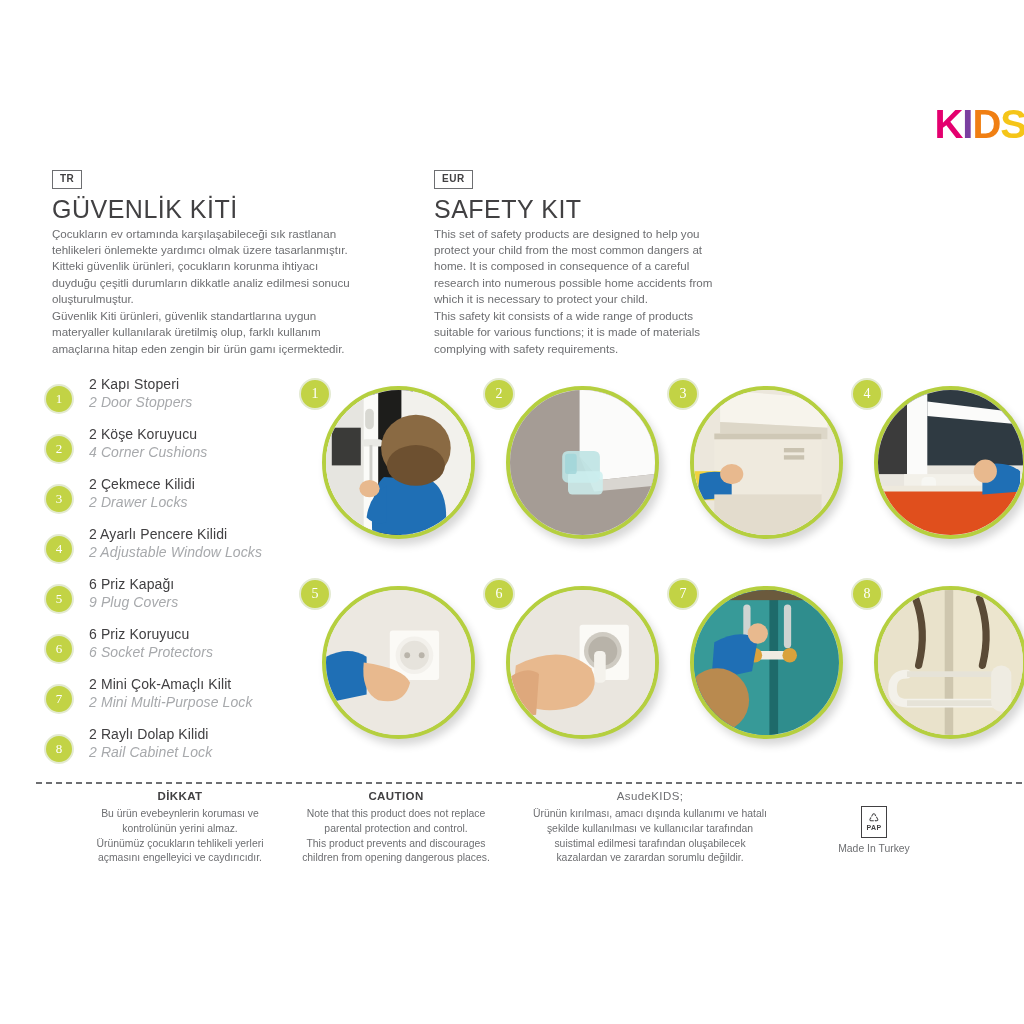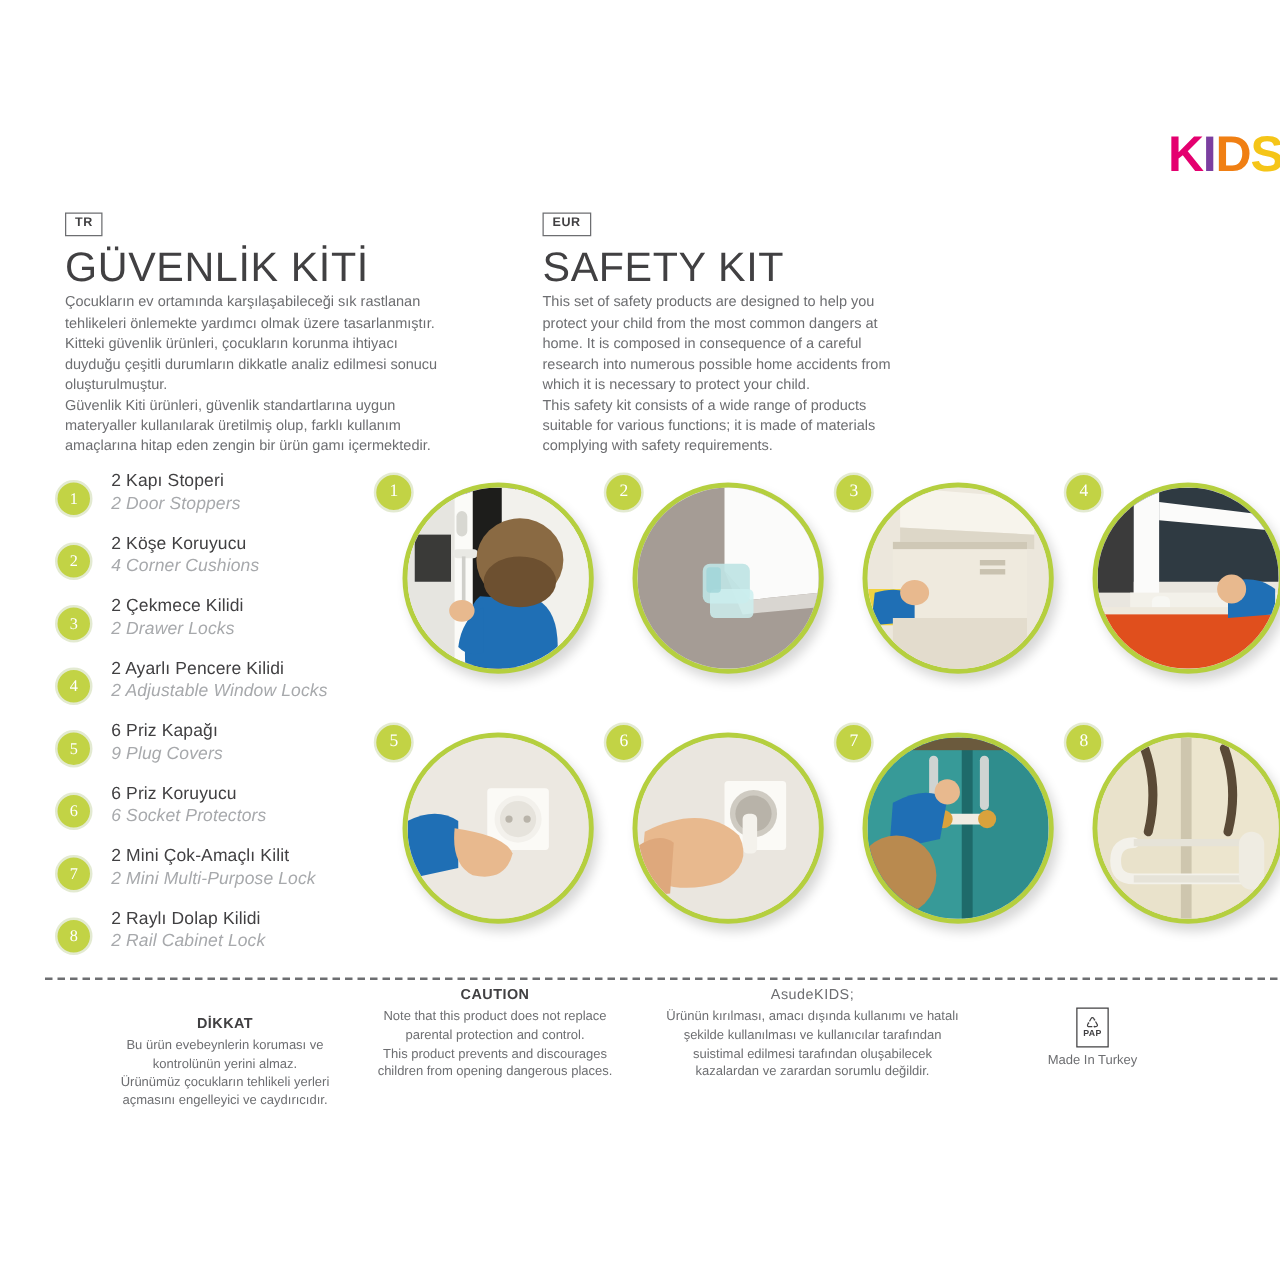--- a/index.html
+++ b/index.html
@@ -25,21 +25,21 @@
   .intro{position:absolute;left:36px;top:144px;width:960px;}
   .col{position:absolute;top:0;margin-top:24px;}
   .col-tr{left:0;width:370px;}
   .col-eur{left:382px;width:360px;}
   .lang-badge{
     display:inline-block;border:1px solid #6d6e71;color:#414042;
     font-size:10px;line-height:1;padding:3px 7px 4px;letter-spacing:.5px;
     font-weight:bold;background:#fff;
   }
   h1.kit-title{
-    margin:7px 0 2px;font-size:33px;font-weight:normal;letter-spacing:.5px;
+    margin:7px 0 2px;font-size:25px;font-weight:normal;letter-spacing:.5px;
     color:#414042;line-height:1.1;
   }
   .kit-body{font-size:11.6px;line-height:1.42;color:#6d6e71;white-space:pre-line;}
 
   
   .list{position:absolute;left:28px;top:376px;width:250px;}
   .list-item{position:relative;height:50px;margin-bottom:0px;padding-left:45px;}
   .badge{
     position:absolute;left:0;top:8px;width:26px;height:26px;border-radius:50%;
     background:#c2d345;border:2px solid #e3ead1;
@@ -64,21 +64,21 @@
     font-size:14px;line-height:28px;text-align:center;z-index:5;
     font-family:"Liberation Serif",serif;
   }
 
   
   .divider{position:absolute;left:20px;top:782px;width:986px;height:0;
     border-top:2px dashed #6d6e71;}
   .foot{position:absolute;top:790px;text-align:center;color:#6d6e71;}
   .foot h3{margin:0 0 5px;font-size:11.5px;font-weight:bold;color:#414042;letter-spacing:.4px;}
   .foot p{margin:0;font-size:10.4px;line-height:1.42;white-space:pre-line;}
-  .f1{left:30px;width:268px;margin-top:23px;}
+  .f1{left:30px;width:268px;}
   .f2{left:262px;width:236px;}
   .f3{left:500px;width:268px;}
   .f4{left:778px;width:160px;top:806px;}
   .pap{
     width:24px;height:30px;border:1.6px solid #414042;margin:0 auto 5px;
     display:flex;flex-direction:column;align-items:center;justify-content:center;
     background:#fff;
   }
   .pap .rec{font-size:12px;line-height:11px;color:#414042;}
   .pap .lbl{font-size:7px;font-weight:bold;line-height:8px;color:#414042;letter-spacing:.3px;}

